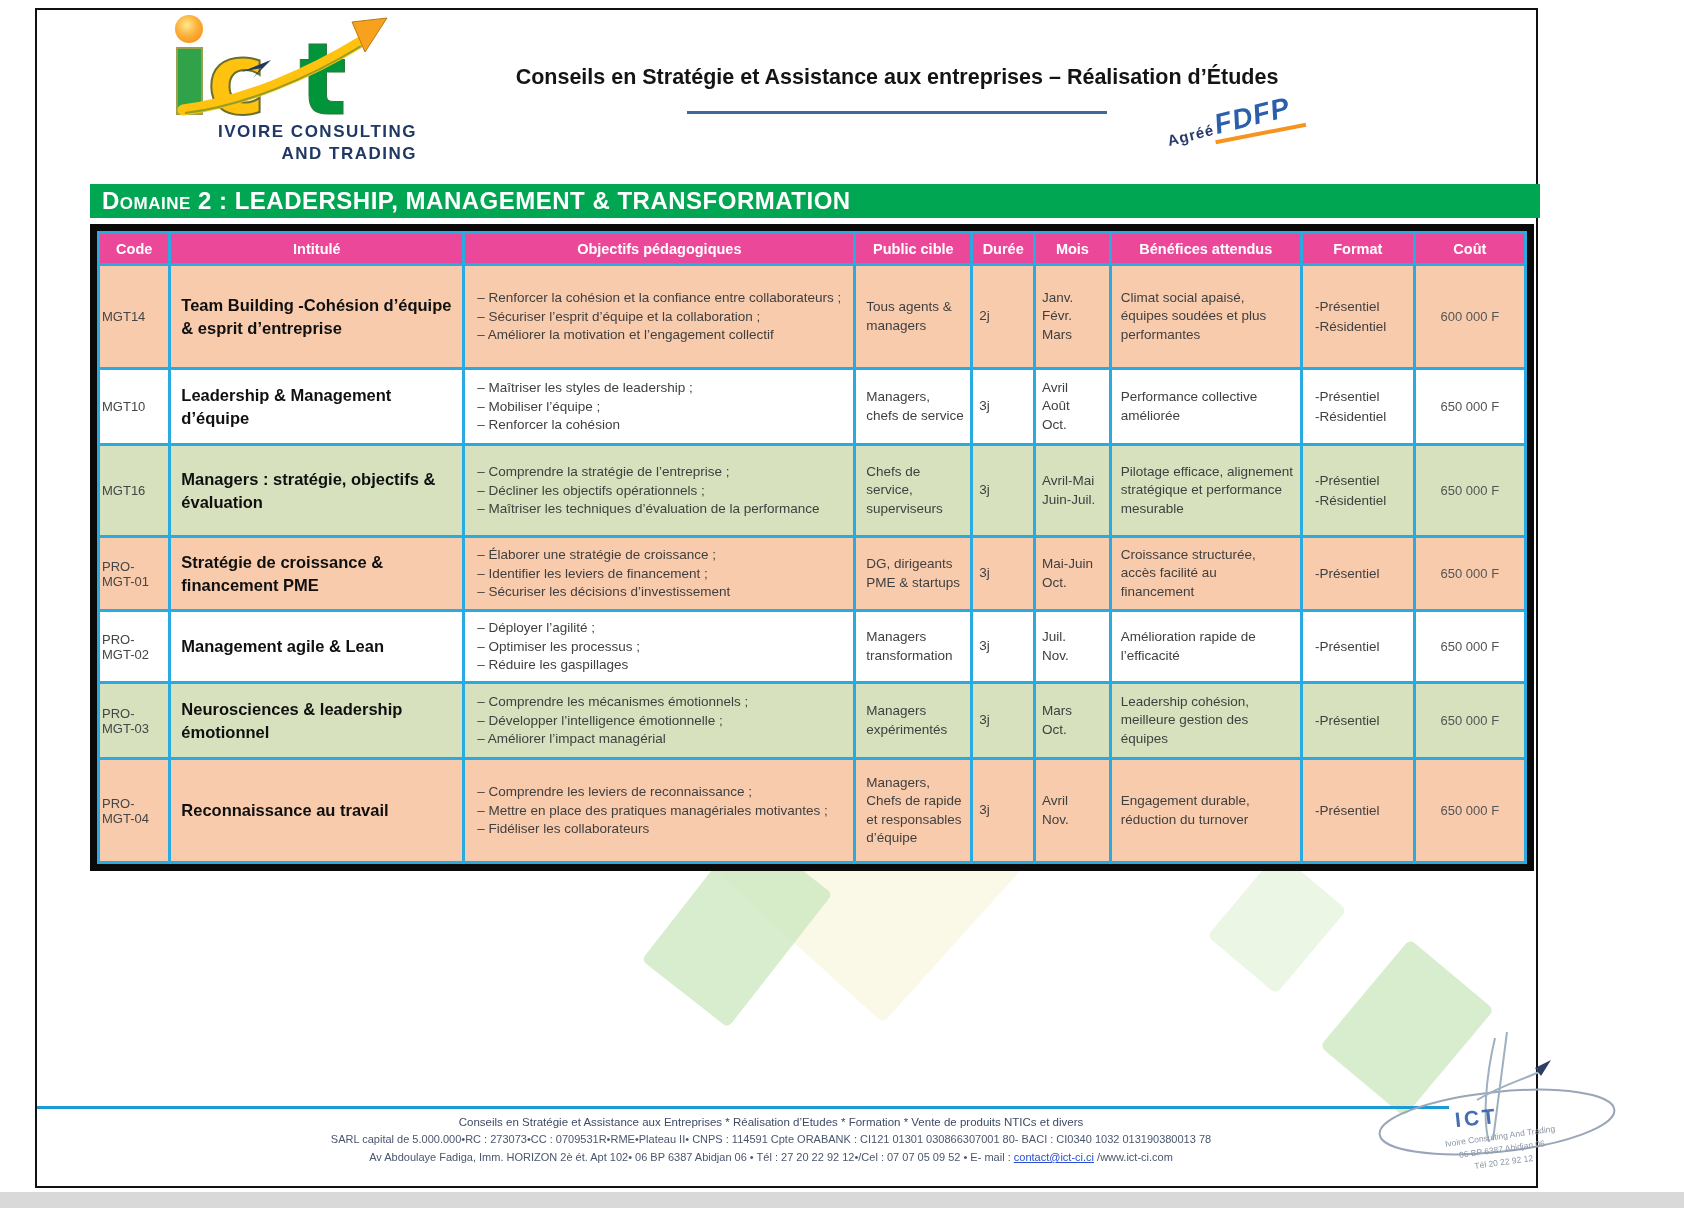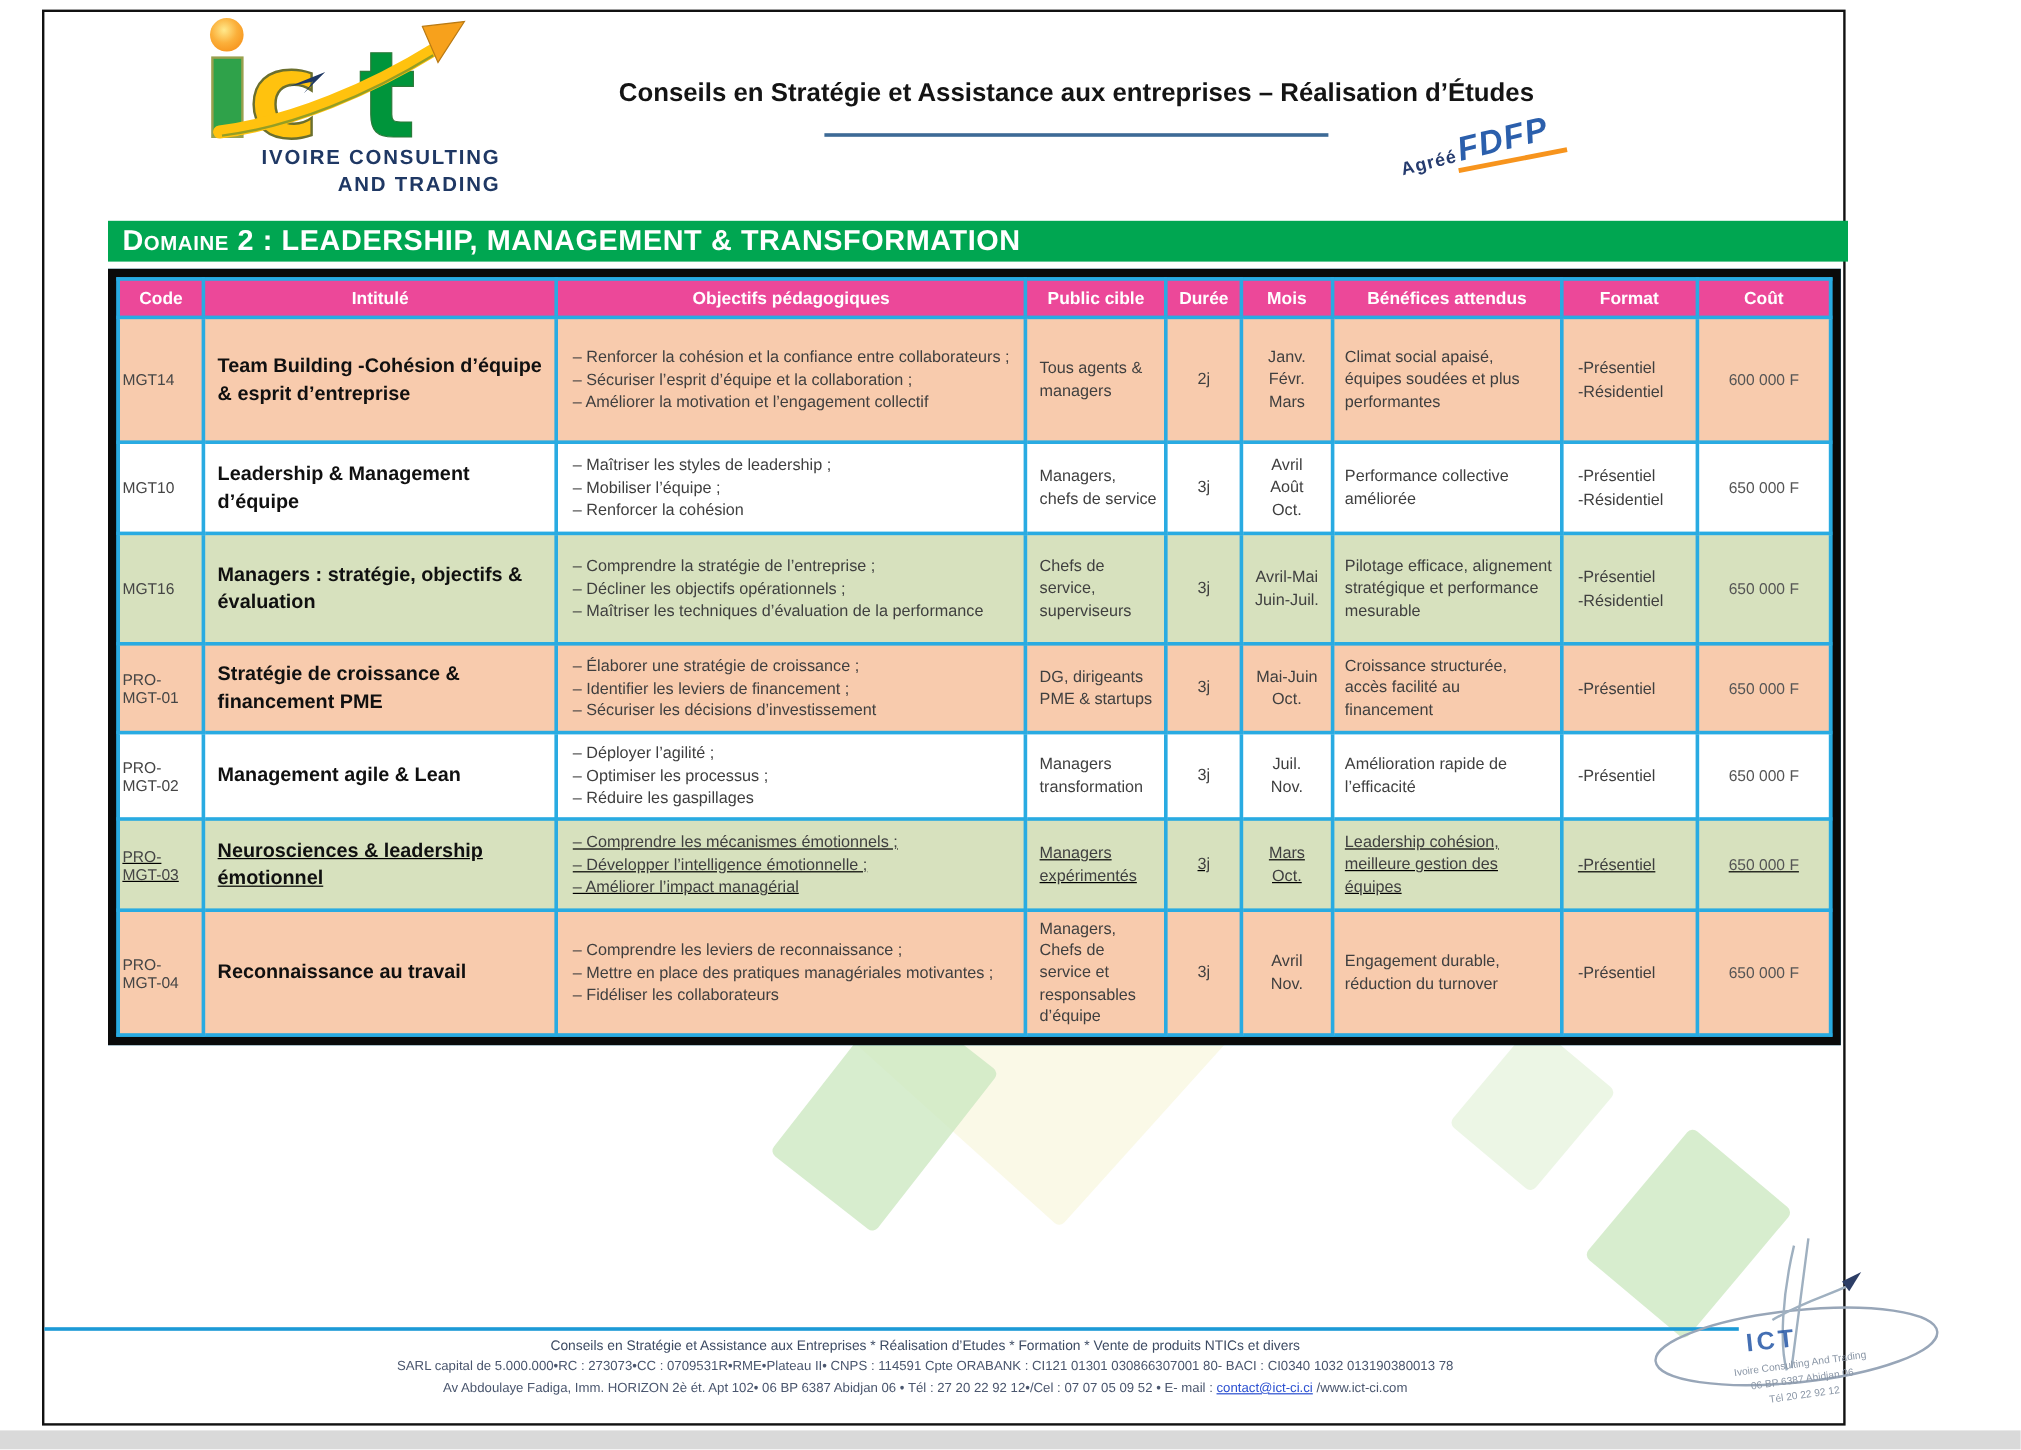--- a/index.html
+++ b/index.html
@@ -46,21 +46,21 @@
   table.cat th{background:#ec4899;color:#fff;font-size:14.5px;font-weight:bold;height:32px;padding:4px 2px;}
   td{font-size:13.5px;color:#3f3f3f;padding:5px 6px;background:#fff;}
   .bg-peach td{background:#F8CBAD;}
   .bg-white td{background:#FFFFFF;}
   .bg-green td{background:#D7E1BE;}
   td.c-code{font-size:13px;color:#454545;padding-left:2px;}
   td.c-title{font-size:16.5px;font-weight:bold;color:#101010;padding-left:10px;line-height:1.35;}
   td.c-obj{padding-left:8px;line-height:1.3;}
   .obj-line{text-indent:-8px;padding-left:12px;margin:1px 0;}
   td.c-pub{padding-left:10px;line-height:1.35;}
-  td.c-dur,td.c-mois{text-align:center;line-height:1.35;}
+  td.c-dur,td.c-mois{text-align:left;line-height:1.35;}
   td.c-ben{padding-left:9px;line-height:1.35;}
   td.c-fmt{padding-left:12px;line-height:1.45;}
   td.c-cout{text-align:center;font-size:13px;color:#555;}
 
   
   .foot-rule{left:0;top:1096px;width:1412px;height:3px;background:#1c9ad6;}
   .footer{left:4px;top:1103px;width:1460px;text-align:center;color:#3d4b63;font-size:11.5px;line-height:1.6;}
   .footer .f2,.footer .f3{color:#4a566e;font-size:11px;}
   .footer a{color:#2a4fd0;text-decoration:underline;}
 
@@ -242,21 +242,21 @@
             <td class="c-mois">
               <div>Juil.</div>
               <div>Nov.</div>
             </td>
             <td class="c-ben">Amélioration rapide de l’efficacité</td>
             <td class="c-fmt">
               <div>-Présentiel</div>
             </td>
             <td class="c-cout">650 000 F</td>
           </tr>
-          <tr class="bg-green" style="height: 76px; text-decoration: underline;">
+          <tr class="bg-green" style="height: 76px;">
             <td class="c-code">PRO-MGT-03</td>
             <td class="c-title">Neurosciences &amp; leadership émotionnel</td>
             <td class="c-obj">
               <div class="obj-line">– Comprendre les mécanismes émotionnels ;</div>
               <div class="obj-line">– Développer l’intelligence émotionnelle ;</div>
               <div class="obj-line">– Améliorer l’impact managérial</div>
             </td>
             <td class="c-pub">Managers expérimentés</td>
             <td class="c-dur">3j</td>
             <td class="c-mois">
@@ -270,21 +270,21 @@
             <td class="c-cout">650 000 F</td>
           </tr>
           <tr class="bg-peach" style="height: 104px;">
             <td class="c-code">PRO-MGT-04</td>
             <td class="c-title">Reconnaissance au travail</td>
             <td class="c-obj">
               <div class="obj-line">– Comprendre les leviers de reconnaissance ;</div>
               <div class="obj-line">– Mettre en place des pratiques managériales motivantes ;</div>
               <div class="obj-line">– Fidéliser les collaborateurs</div>
             </td>
-            <td class="c-pub">Managers, Chefs de service et responsables d’équipe</td>
+            <td class="c-pub">Managers, Chefs de rapide et responsables d’équipe</td>
             <td class="c-dur">3j</td>
             <td class="c-mois">
               <div>Avril</div>
               <div>Nov.</div>
             </td>
             <td class="c-ben">Engagement durable, réduction du turnover</td>
             <td class="c-fmt">
               <div>-Présentiel</div>
             </td>
             <td class="c-cout">650 000 F</td>

